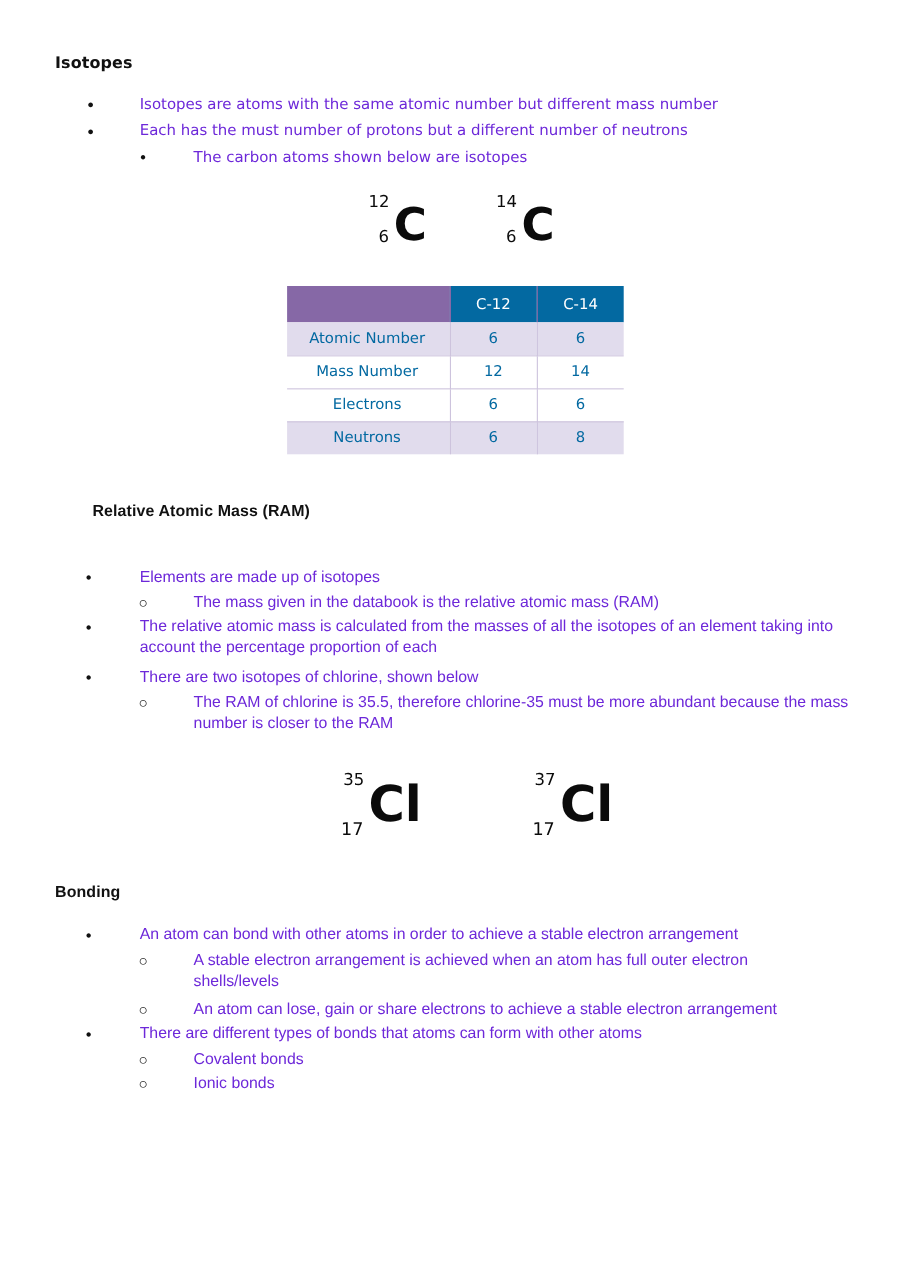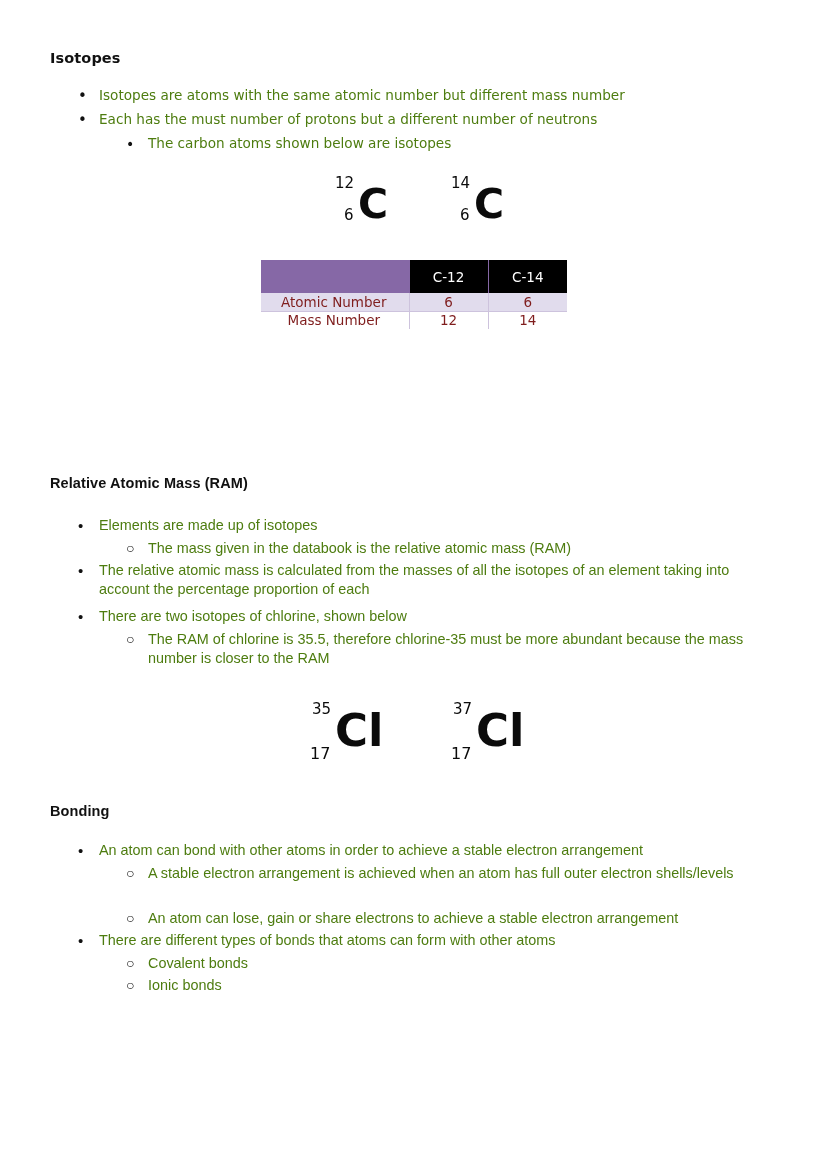--- a/index.html
+++ b/index.html
@@ -43,21 +43,22 @@
   }
   .bullet-marker {
     flex: 0 0 auto;
     text-align: left;
     color: #111111;
     line-height: 1.32;
   }
   .bullet-text {
     flex: 1 1 auto;
     line-height: 1.32;
-    color: #4d7c0f;
+    color: #6d28d9;
+    margin-left: 28px;
   }
 
   
   .lvl1 { left: 78px; }
   .lvl1 > .bullet-marker { width: 21px; font-size: 15px; }
   
   .lvl2 { left: 126px; }
   .lvl2 > .bullet-marker { width: 22px; font-size: 14px; }
 
   
@@ -110,29 +111,29 @@
     font-size: 13.5px;
     table-layout: fixed;
   }
   .iso-table col.c0 { width: 148px; }
   .iso-table col.c1 { width: 79px; }
   .iso-table col.c2 { width: 79px; }
   .iso-table th, .iso-table td {
     text-align: center;
     vertical-align: middle;
     padding: 0;
-    height: 18px;
-    color: #7f1d1d;
+    height: 30px;
+    color: #0369a1;
     font-weight: normal;
     border-right: 1.5px solid #cdc3dd;
     border-bottom: 1.5px solid #cdc3dd;
   }
   .iso-table td:last-child, .iso-table th:last-child { border-right: none; }
   .iso-table thead th {
-    background: #000000;
+    background: #0369a1;
     color: #ffffff;
     height: 33px;
     border-right-color: #8668a6;
     border-bottom: none;
     font-size: 13.5px;
   }
   .iso-table thead th.blank { background: #8668a6; }
   .iso-table tbody tr.shade td { background: #e1dced; }
   .iso-table tbody tr.plain td { background: #ffffff; }
   .iso-table tbody tr:last-child td { border-bottom: none; }
@@ -189,24 +190,34 @@
       <tr class="shade">
         <td class="rowhead">Atomic Number</td>
         <td>6</td>
         <td>6</td>
       </tr>
       <tr class="plain">
         <td class="rowhead">Mass Number</td>
         <td>12</td>
         <td>14</td>
       </tr>
+      <tr class="plain">
+        <td class="rowhead">Electrons</td>
+        <td>6</td>
+        <td>6</td>
+      </tr>
+      <tr class="shade">
+        <td class="rowhead">Neutrons</td>
+        <td>6</td>
+        <td>8</td>
+      </tr>
     </tbody>
   </table>
 
-  <div class="section-heading cond-h" style="top:475px; font-size:14.5px;">Relative Atomic Mass (RAM)</div>
+  <div class="section-heading cond-h" style="top:457px; font-size:14.5px;margin-left:34px;">Relative Atomic Mass (RAM)</div>
 
   <div class="bullet-row lvl1 cond" style="top:516px; width:700px;">
     <span class="bullet-marker">•</span>
     <span class="bullet-text">Elements are made up of isotopes</span>
   </div>
 
   <div class="bullet-row lvl2 cond" style="top:539px; width:680px;">
     <span class="bullet-marker">○</span>
     <span class="bullet-text">The mass given in the databook is the relative atomic mass (RAM)</span>
   </div>
@@ -225,21 +236,21 @@
     <span class="bullet-marker">○</span>
     <span class="bullet-text">The RAM of chlorine is 35.5, therefore chlorine-35 must be more abundant because the mass number is closer to the RAM</span>
   </div>
 
   <div class="isotope iso-cl" style="left:310px; top:702px; width:80px; height:70px;">
     <span class="iso-sup">35</span>
     <span class="iso-sub">17</span>
     <span class="iso-sym">Cl</span>
   </div>
 
-  <div class="isotope iso-cl" style="left:451px; top:702px; width:80px; height:70px;">
+  <div class="isotope iso-cl" style="left:484px; top:702px; width:80px; height:70px;">
     <span class="iso-sup">37</span>
     <span class="iso-sub">17</span>
     <span class="iso-sym">Cl</span>
   </div>
 
   <div class="section-heading cond-h" style="top:803px; font-size:14.5px;">Bonding</div>
 
   <div class="bullet-row lvl1 cond" style="top:841px; width:700px;">
     <span class="bullet-marker">•</span>
     <span class="bullet-text">An atom can bond with other atoms in order to achieve a stable electron arrangement</span>

